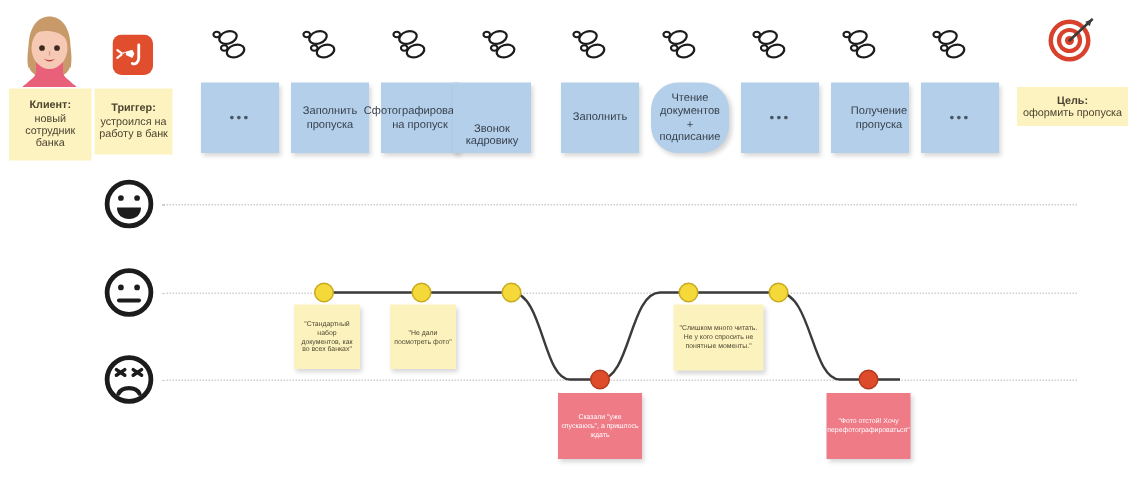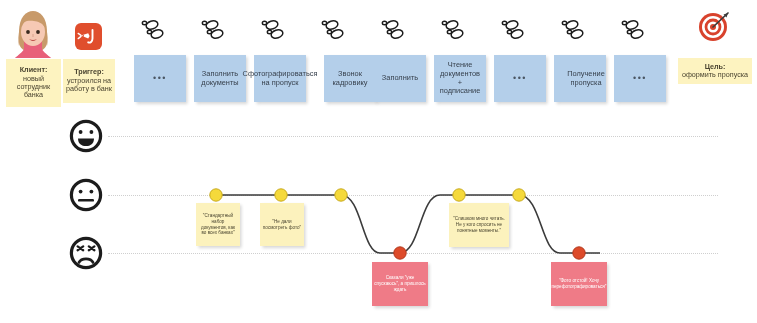--- a/index.html
+++ b/index.html
@@ -233,32 +233,32 @@
       <ellipse cx="4.5" cy="5" rx="2.2" ry="1.8" fill="#fff" stroke="#1c1c1c" stroke-width="1.4"></ellipse>
       <ellipse cx="17" cy="16" rx="6" ry="4" transform="rotate(-18 17 16)" fill="#fff" stroke="#1c1c1c" stroke-width="1.5"></ellipse>
       <ellipse cx="9.5" cy="14" rx="2.2" ry="1.8" fill="#fff" stroke="#1c1c1c" stroke-width="1.4"></ellipse>
     </svg>
   </div>
 
   <div class="note note-blue" style="left:134px; top:55px;">
     <span class="dots-glyph">•••</span>
   </div>
   <div class="note note-blue" style="left:194px; top:55px;">
-    <span>Заполнить документы</span>
+    <span>Заполнить пропуска</span>
   </div>
   <div class="note note-blue" style="left:254px; top:55px;">
     <span>Сфотографироваться на пропуск</span>
   </div>
-  <div class="note note-blue" style="left:324px; top:55px;">
+  <div class="note note-blue" style="left:302px; top:55px;align-items:flex-end;">
     <span>Звонок кадровику</span>
   </div>
   <div class="note note-blue" style="left:374px; top:55px;">
     <span>Заполнить</span>
   </div>
-  <div class="note note-blue" style="left:434px; top:55px;">
+  <div class="note note-blue" style="left:434px; top:55px;border-radius:18px;">
     <span>Чтение документов + подписание</span>
   </div>
   <div class="note note-blue" style="left:494px; top:55px;">
     <span class="dots-glyph">•••</span>
   </div>
   <div class="note note-blue" style="left:554px; top:55px;padding-left:15px;">
     <span>Получение пропуска</span>
   </div>
   <div class="note note-blue" style="left:614px; top:55px;">
     <span class="dots-glyph">•••</span>

